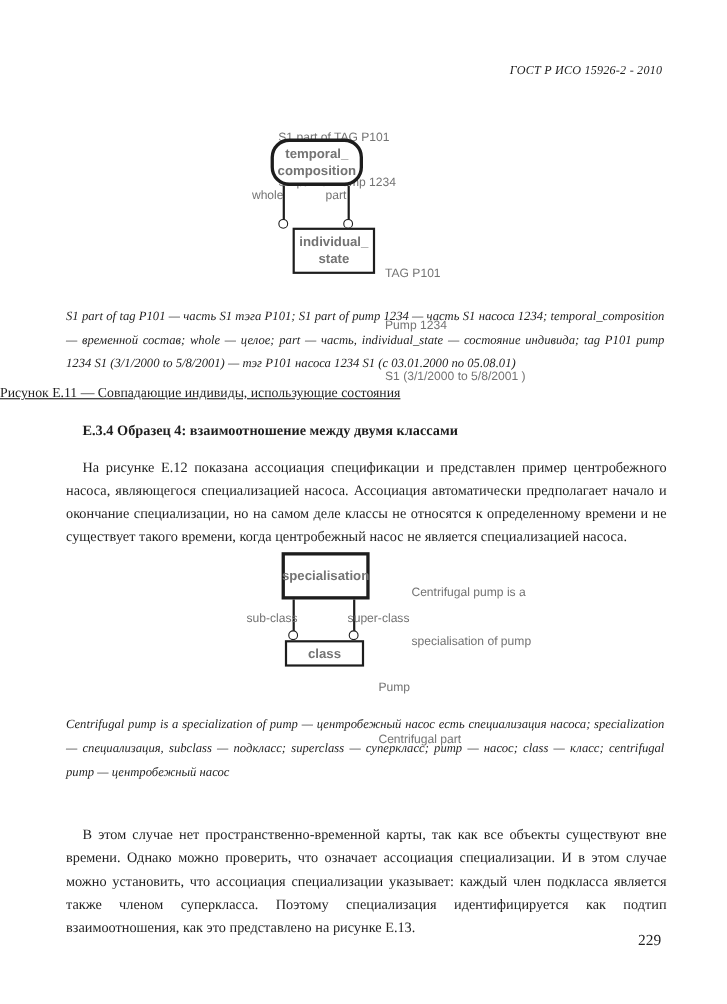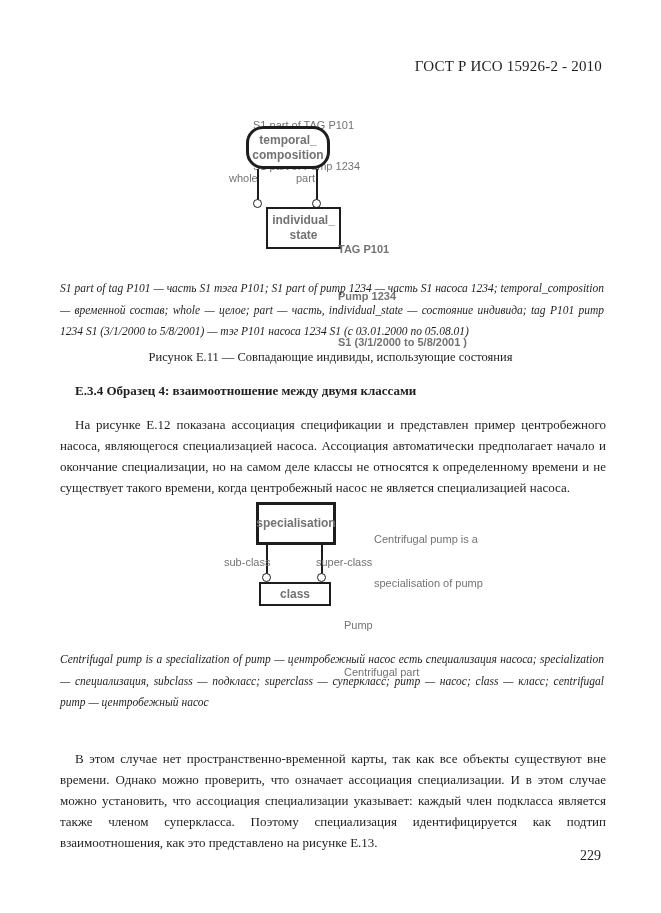--- a/index.html
+++ b/index.html
@@ -8,21 +8,21 @@
     width:661px; height:913px;
     margin:0 auto;
     background:#ffffff;
     font-family:"Liberation Serif", serif;
     color:#1e1e1e;
     overflow:hidden;
   }
   .abs { position:absolute; }
   .header {
     top:58px; right:59px;
-    font-size:15px; letter-spacing:0.2px;
+    font-size:11px; letter-spacing:0.2px;font-style:italic;
   }
   
   .diagram { position:absolute; inset:0; font-family:"Liberation Sans", sans-serif; color:#737373; }
   .dbox {
     position:absolute; box-sizing:border-box; background:#fff;
     display:flex; flex-direction:column; align-items:center; justify-content:center;
     font-weight:bold; font-size:12px; line-height:15px; text-align:center;
   }
   .dbox.thick { border:3px solid #1d1d1d; }
   .dbox.thin  { border:2px solid #1d1d1d; }
@@ -36,21 +36,21 @@
   .dlabel div { white-space:pre; }
   .side-note { line-height:15.5px; }
   
   .legend {
     position:absolute; left:60px; width:544px;
     font-style:italic; font-size:11.5px; line-height:21.5px;
     text-align:justify;
   }
   .caption {
     position:absolute; left:0; width:661px;
-    text-align:center; font-size:12.5px;
+    font-size:12.5px;text-decoration:underline;
   }
   .heading {
     position:absolute; left:60px; width:544px;
     font-weight:bold; font-size:13px; text-indent:15px;
   }
   .para {
     position:absolute; left:60px; width:546px;
     font-size:13px; line-height:21px;
     text-align:justify; text-indent:15px;
   }
@@ -82,21 +82,21 @@
     <div class="dlabel" style="left:296px; top:172px;">part</div>
 
     <div class="circle" style="left:253px; top:199px;"></div>
     <div class="circle" style="left:312px; top:199px;"></div>
 
     <div class="dbox thin" style="left:250px; top:207px; width:75px; height:42px;margin-left:16px;">
       <div>individual_</div>
       <div>state</div>
     </div>
 
-    <div class="dlabel side-note" style="left:338px; top:211px;font-weight:bold;">
+    <div class="dlabel side-note" style="left:350px; top:211px;">
       <div>TAG P101</div>
       <div>Pump 1234</div>
       <div>S1 (3/1/2000 to 5/8/2001 )</div>
     </div>
   </div>
 
   <div class="legend" style="top:278px;">S1 part of tag P101 — часть S1 тэга P101; S1 part of pump 1234 — часть S1 насоса 1234; temporal_composition — временной состав; whole — целое; part — часть, individual_state — состояние индивида; tag P101 pump 1234 S1 (3/1/2000 to 5/8/2001) — тэг P101 насоса 1234 S1 (с 03.01.2000 по 05.08.01)</div>
 
   <div class="caption" style="top:350px;">Рисунок Е.11 — Совпадающие индивиды, использующие состояния</div>
 

